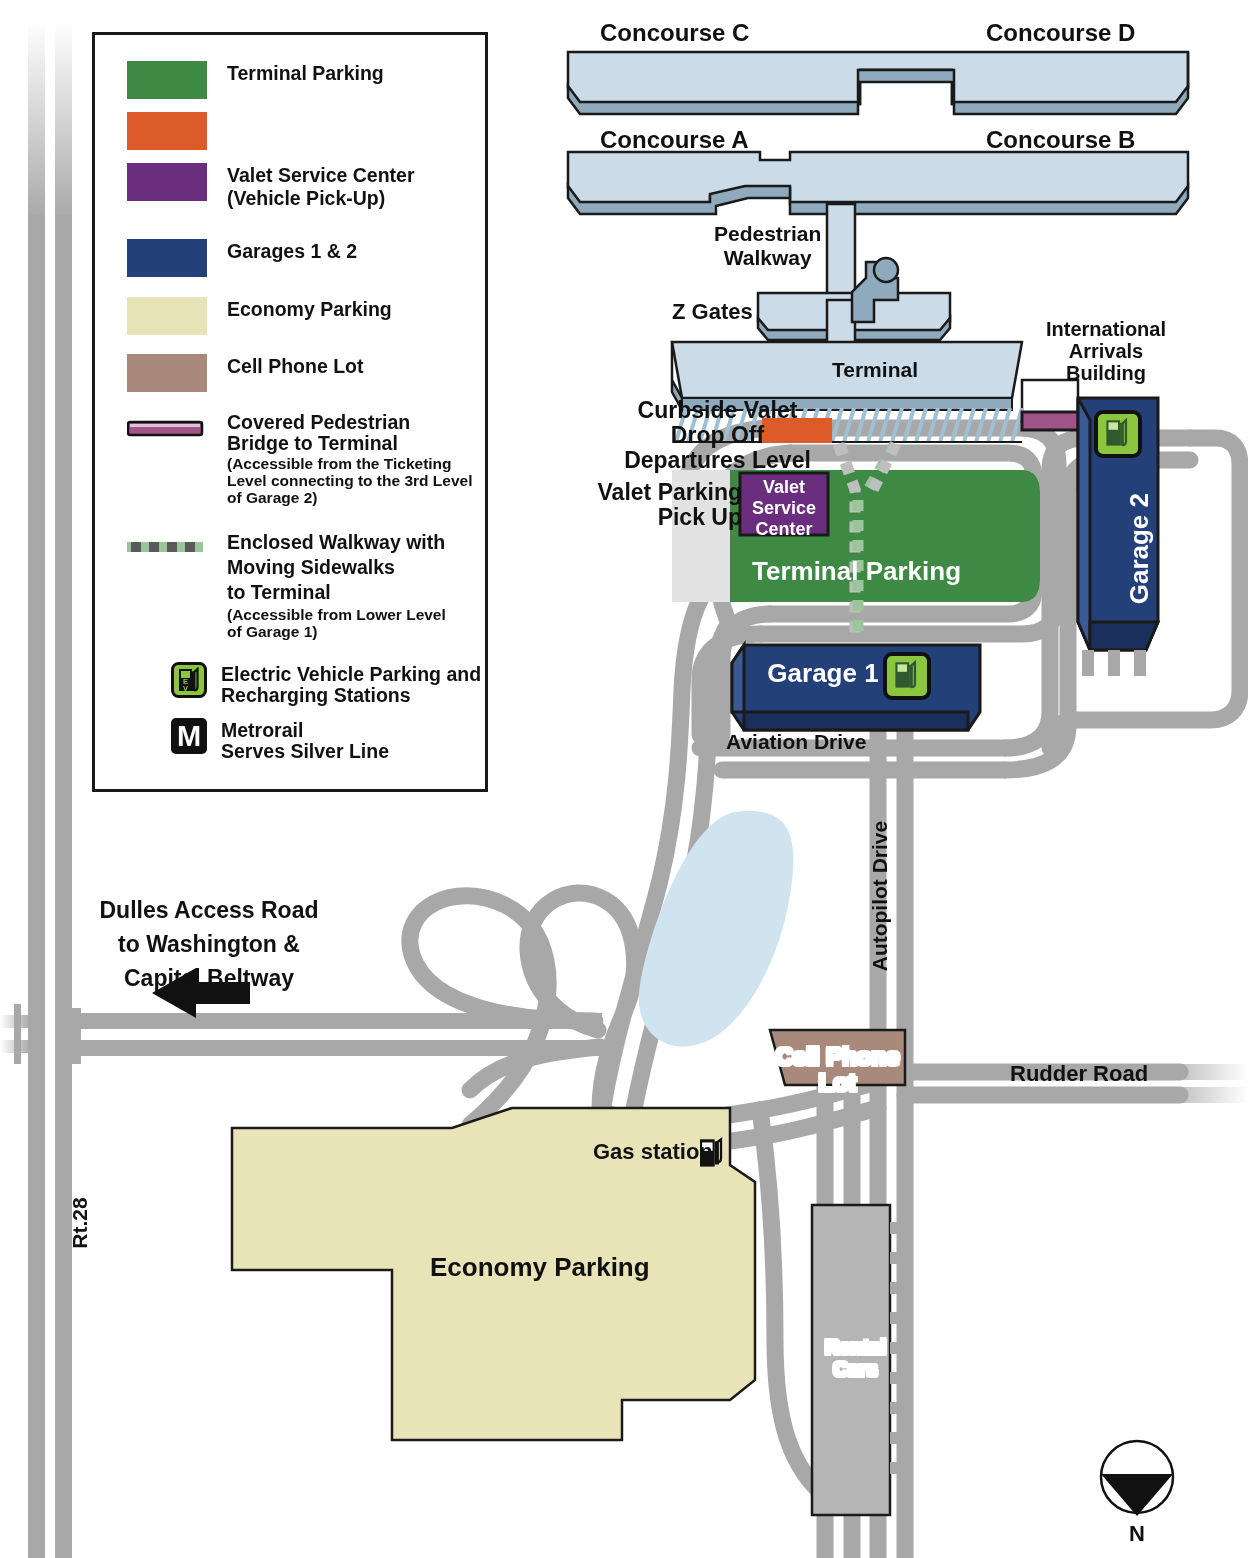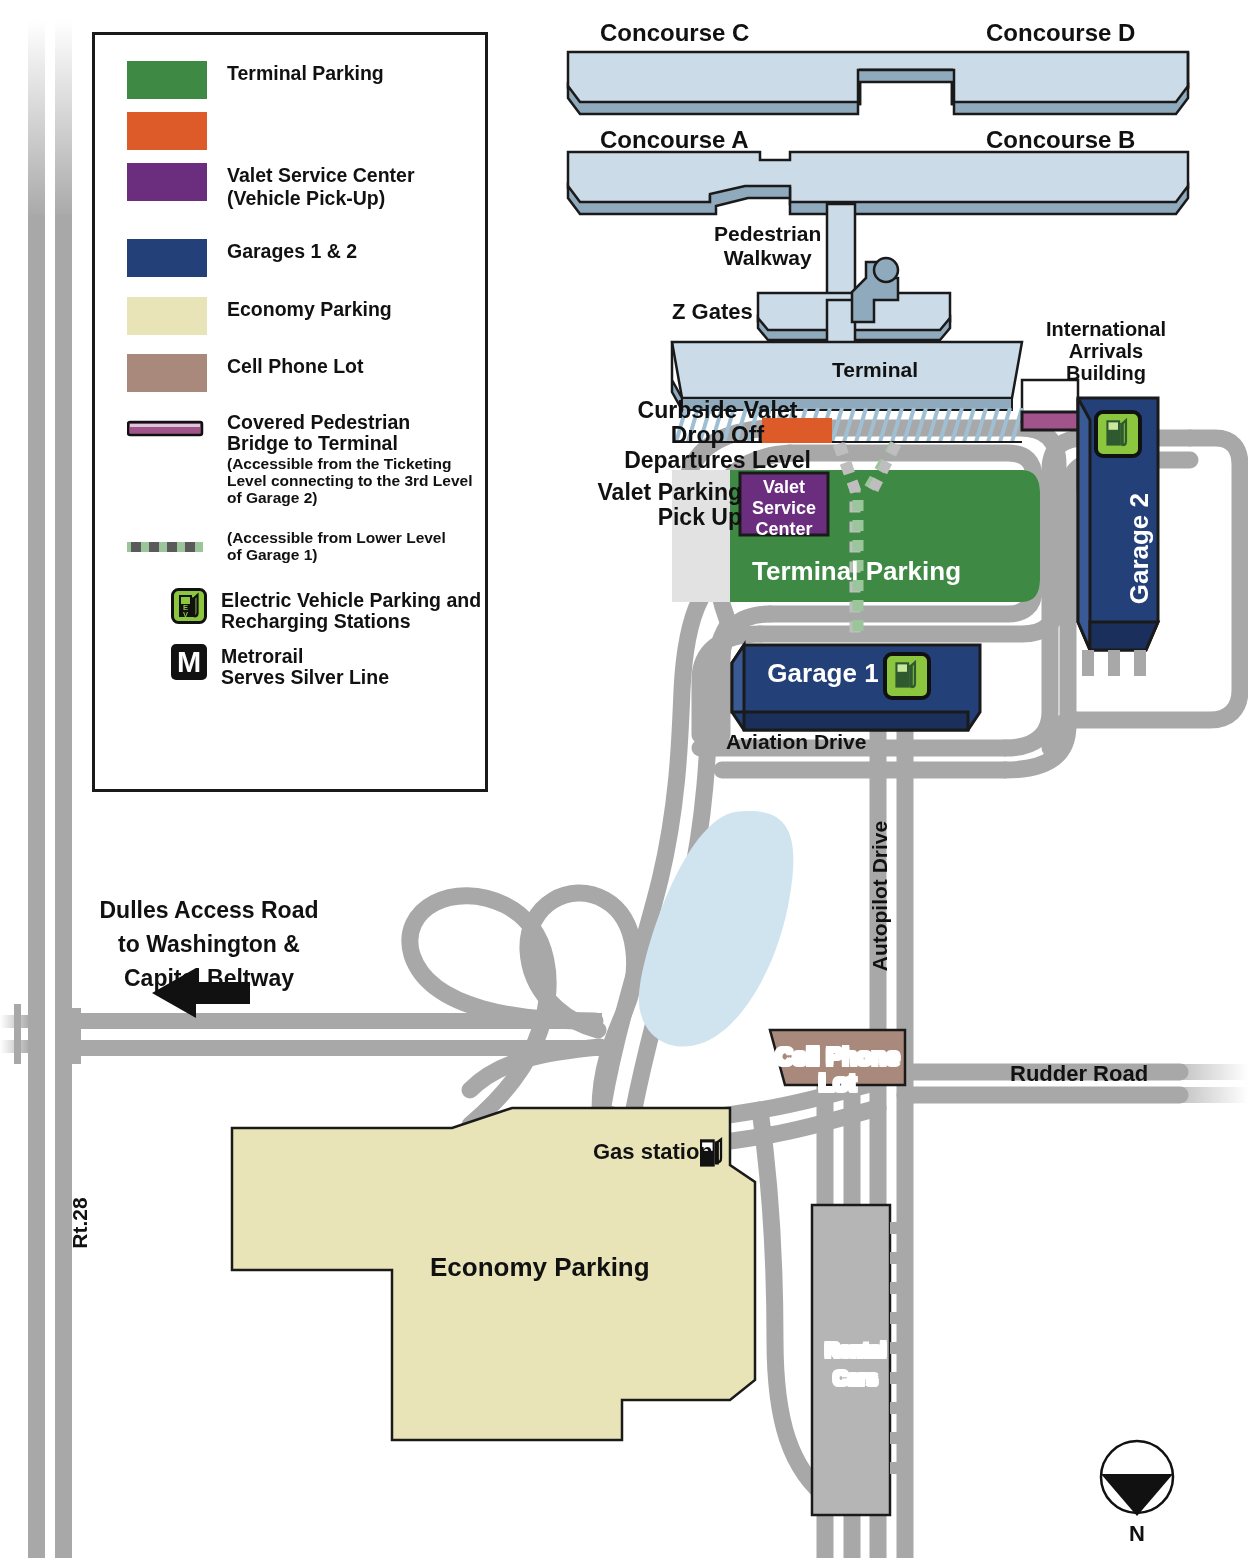--- a/index.html
+++ b/index.html
@@ -322,20 +322,23 @@
       <div class="swatch-line">
         <svg width="80" height="16" viewBox="0 0 80 16">
           <rect x="0" y="3" width="76" height="10" fill="#9BC69B"></rect>
           <rect x="4" y="3" width="10" height="10" fill="#5A5A5A"></rect>
           <rect x="22" y="3" width="10" height="10" fill="#5A5A5A"></rect>
           <rect x="40" y="3" width="10" height="10" fill="#5A5A5A"></rect>
           <rect x="58" y="3" width="10" height="10" fill="#5A5A5A"></rect>
         </svg>
       </div>
       <div>
+        <div class="legend-text" style="white-space:pre-line;line-height:25px;">Enclosed Walkway with
+Moving Sidewalks
+to Terminal</div>
         <div class="legend-sub" style="white-space:pre-line;margin-top:1px;">(Accessible from Lower Level
 of Garage 1)</div>
       </div>
     </div>
 
     <div class="legend-row" style="margin-top:22px;">
       <div class="ico-box">
         <svg width="36" height="36" viewBox="0 0 36 36">
           <rect x="1.5" y="1.5" width="33" height="33" rx="6" fill="#8CC63E" stroke="#111" stroke-width="3"></rect>
           <rect x="8" y="7" width="13" height="22" fill="#111"></rect>
@@ -431,18 +434,18 @@
 
   <div class="lbl-w shadowtext" style="left:770px;top:1036px;width:135px;font-size:24px;white-space:pre-line;line-height:26px;">Cell Phone
 Lot</div>
 
   <div class="lbl" style="left:1010px;top:1062px;font-size:22px;">Rudder Road</div>
 
   <div class="lbl" style="left:593px;top:1140px;font-size:22px;">Gas station</div>
 
   <div class="lbl" style="left:430px;top:1254px;font-size:26px;">Economy Parking</div>
 
-  <div class="lbl-w shadowtext" style="left:814px;top:1328px;width:83px;font-size:20px;white-space:pre-line;line-height:28px;">Rental
+  <div class="lbl-w shadowtext" style="left:814px;top:1328px;width:83px;font-size:20px;white-space:pre-line;line-height:22px;">Rental
 Cars</div>
 
   <div class="lbl lbl-c" style="left:1121px;top:1522px;width:32px;font-size:22px;">N</div>
 
 </div>
 
 </body></html>

